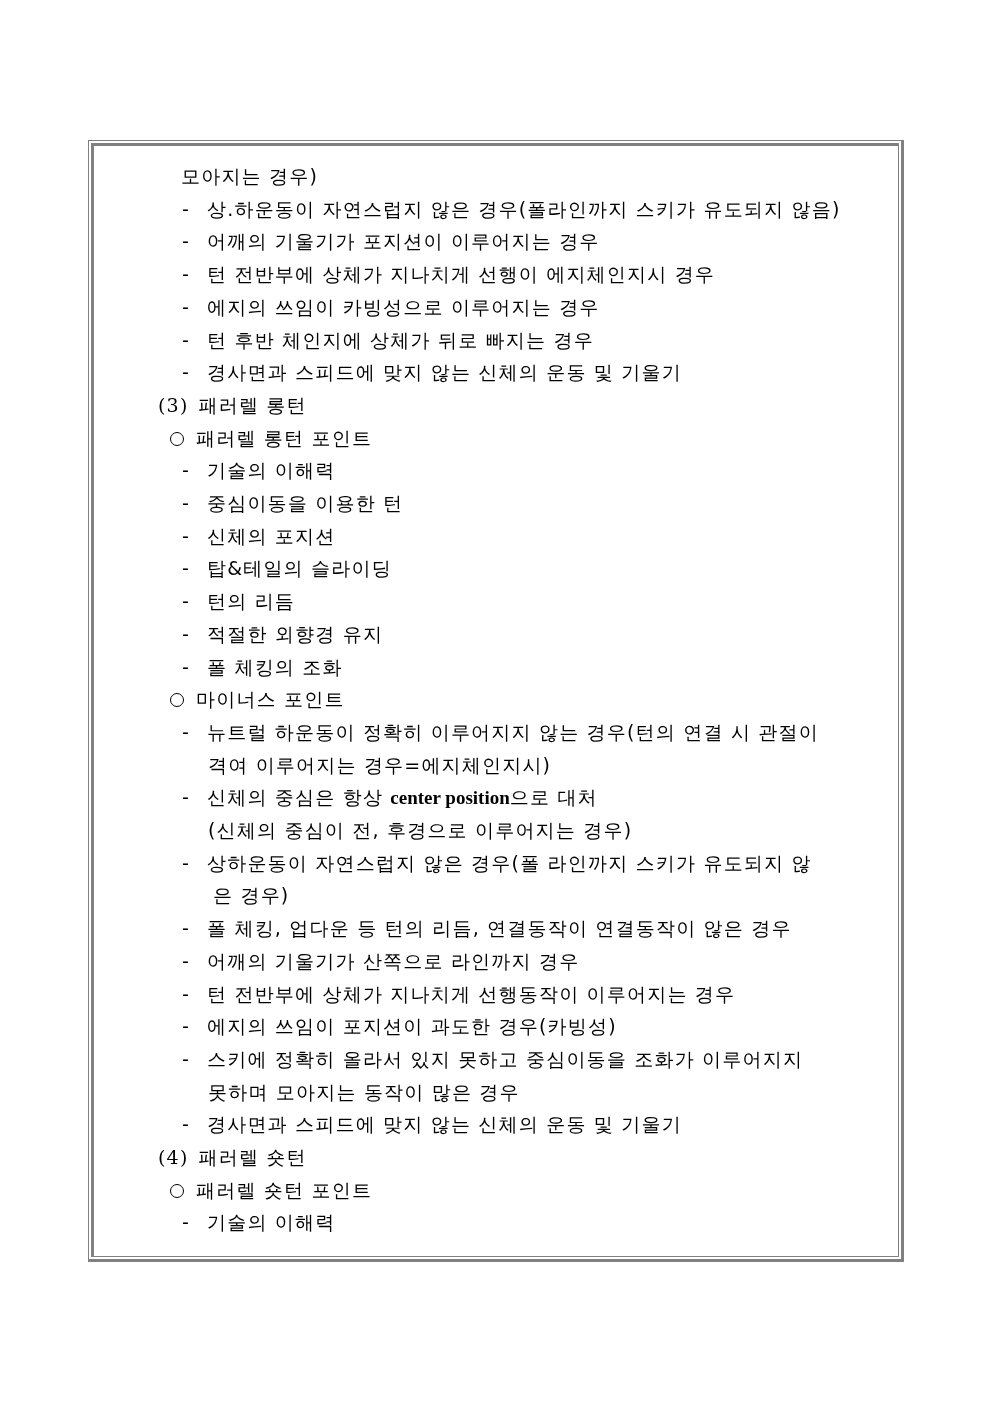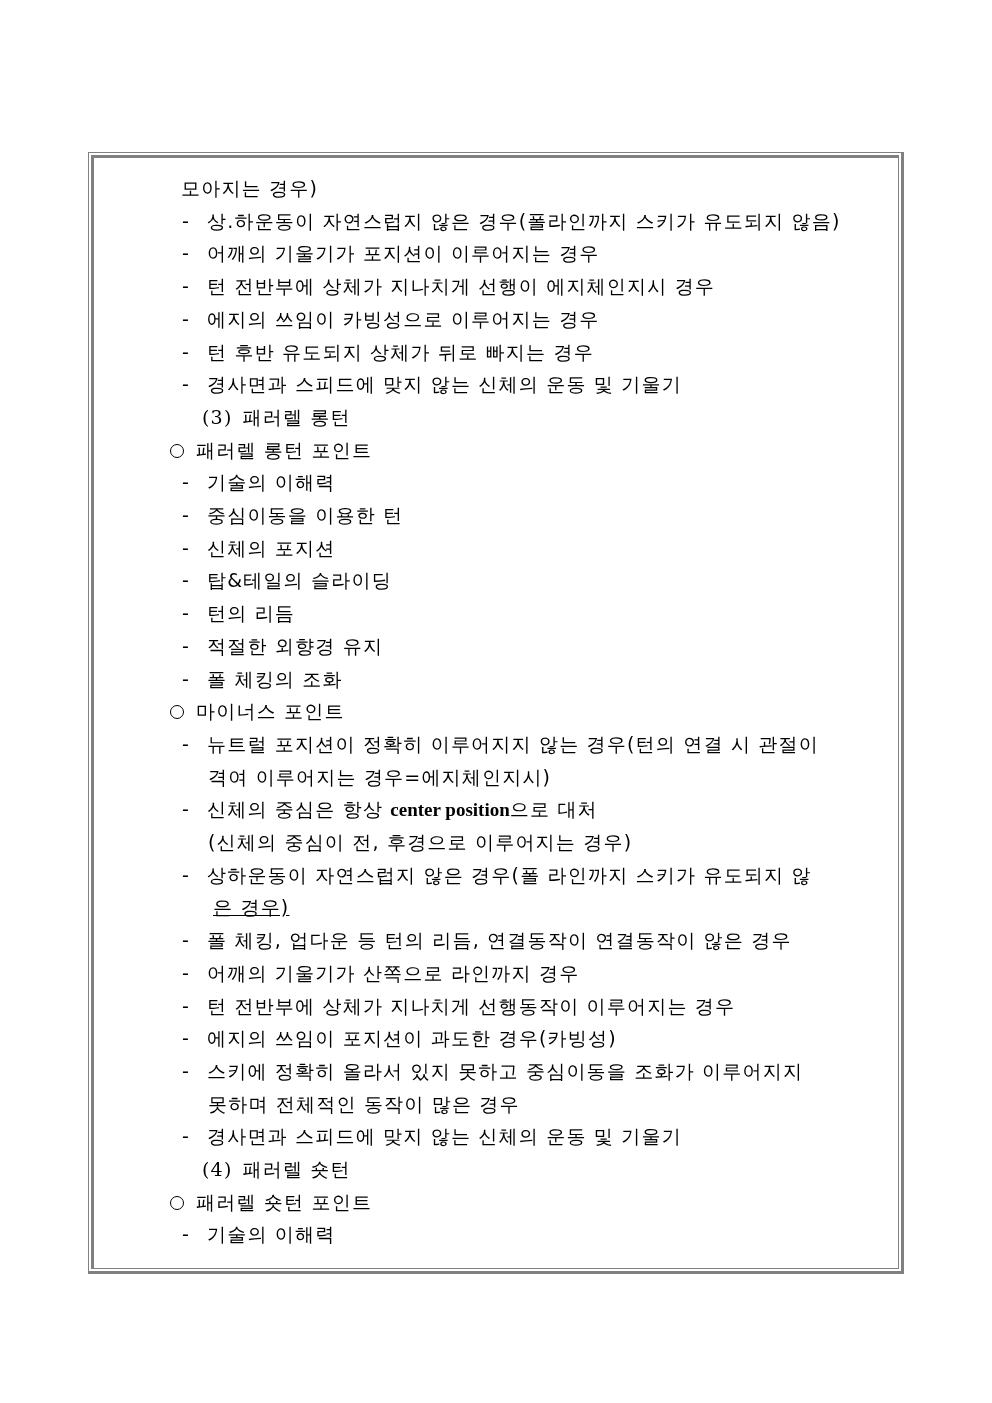--- a/index.html
+++ b/index.html
@@ -10,21 +10,21 @@
     body {
       width: 992px;
       height: 1403px;
       position: relative;
       overflow: hidden;
       font-family: "DejaVu Sans", "Liberation Sans", sans-serif;
       color: #000000;
     }
     .page {
       position: absolute;
-      left: 0; top: 12px;
+      left: 0; top: 0;
       width: 992px; height: 1237px;
       background: #ffffff;
     }
     
     .frame-outer {
       position: absolute;
       left: 88px; top: 140px;
       width: 816px; height: 1122px;
       box-sizing: border-box;
       border-top: 1px solid #808080;
@@ -49,25 +49,25 @@
       width: 992px;
     }
     .line {
       position: absolute;
       height: 32px;
       line-height: 32px;
       font-size: 19px;
       white-space: nowrap;
       letter-spacing: 1.2px;
     }
-    .lv-section { left: 158px; margin-left: 44px; }
+    .lv-section { left: 158px; }
     .lv-circle  { left: 170px; }
     .lv-dash    { left: 182px; }
     .lv-cont    { left: 208px; }
-    .lv-cont2   { left: 213px; text-decoration: underline; }
+    .lv-cont2   { left: 213px; }
     .lv-top     { left: 181px; }
     .circle-mark {
       display: inline-block;
       width: 14px; height: 14px;
       border: 1.5px solid #000;
       border-radius: 50%;
       vertical-align: -1px;
       margin-right: 12px;
       box-sizing: border-box;
     }
@@ -110,21 +110,21 @@
 
     <div class="line lv-dash" style="top:98.1px">
       <span class="dash-mark">-</span><span>턴 전반부에 상체가 지나치게 선행이 에지체인지시 경우</span>
     </div>
 
     <div class="line lv-dash" style="top:130.8px">
       <span class="dash-mark">-</span><span>에지의 쓰임이 카빙성으로 이루어지는 경우</span>
     </div>
 
     <div class="line lv-dash" style="top:163.5px">
-      <span class="dash-mark">-</span><span>턴 후반 유도되지 상체가 뒤로 빠지는 경우</span>
+      <span class="dash-mark">-</span><span>턴 후반 체인지에 상체가 뒤로 빠지는 경우</span>
     </div>
 
     <div class="line lv-dash" style="top:196.2px">
       <span class="dash-mark">-</span><span>경사면과 스피드에 맞지 않는 신체의 운동 및 기울기</span>
     </div>
 
     <div class="line lv-section" style="top:228.9px">
       <span class="sec-mark">(3)</span><span>패러렐 롱턴</span>
     </div>
 
@@ -158,21 +158,21 @@
 
     <div class="line lv-dash" style="top:490.5px">
       <span class="dash-mark">-</span><span>폴 체킹의 조화</span>
     </div>
 
     <div class="line lv-circle" style="top:523.2px">
       <span class="circle-mark"></span><span>마이너스 포인트</span>
     </div>
 
     <div class="line lv-dash" style="top:555.9px">
-      <span class="dash-mark">-</span><span>뉴트럴 포지션이 정확히 이루어지지 않는 경우(턴의 연결 시 관절이</span>
+      <span class="dash-mark">-</span><span>뉴트럴 하운동이 정확히 이루어지지 않는 경우(턴의 연결 시 관절이</span>
     </div>
 
     <div class="line lv-cont" style="top:588.6px">
       <span>격여 이루어지는 경우=에지체인지시)</span>
     </div>
 
     <div class="line lv-dash" style="top:621.3px">
       <span class="dash-mark">-</span><span>신체의 중심은 항상 </span><span class="latin">center position</span><span>으로 대처</span>
     </div>
 
@@ -202,21 +202,21 @@
 
     <div class="line lv-dash" style="top:850.2px">
       <span class="dash-mark">-</span><span>에지의 쓰임이 포지션이 과도한 경우(카빙성)</span>
     </div>
 
     <div class="line lv-dash" style="top:882.9px">
       <span class="dash-mark">-</span><span>스키에 정확히 올라서 있지 못하고 중심이동을 조화가 이루어지지</span>
     </div>
 
     <div class="line lv-cont" style="top:915.6px">
-      <span>못하며 전체적인 동작이 많은 경우</span>
+      <span>못하며 모아지는 동작이 많은 경우</span>
     </div>
 
     <div class="line lv-dash" style="top:948.3px">
       <span class="dash-mark">-</span><span>경사면과 스피드에 맞지 않는 신체의 운동 및 기울기</span>
     </div>
 
     <div class="line lv-section" style="top:981px">
       <span class="sec-mark">(4)</span><span>패러렐 숏턴</span>
     </div>
 

